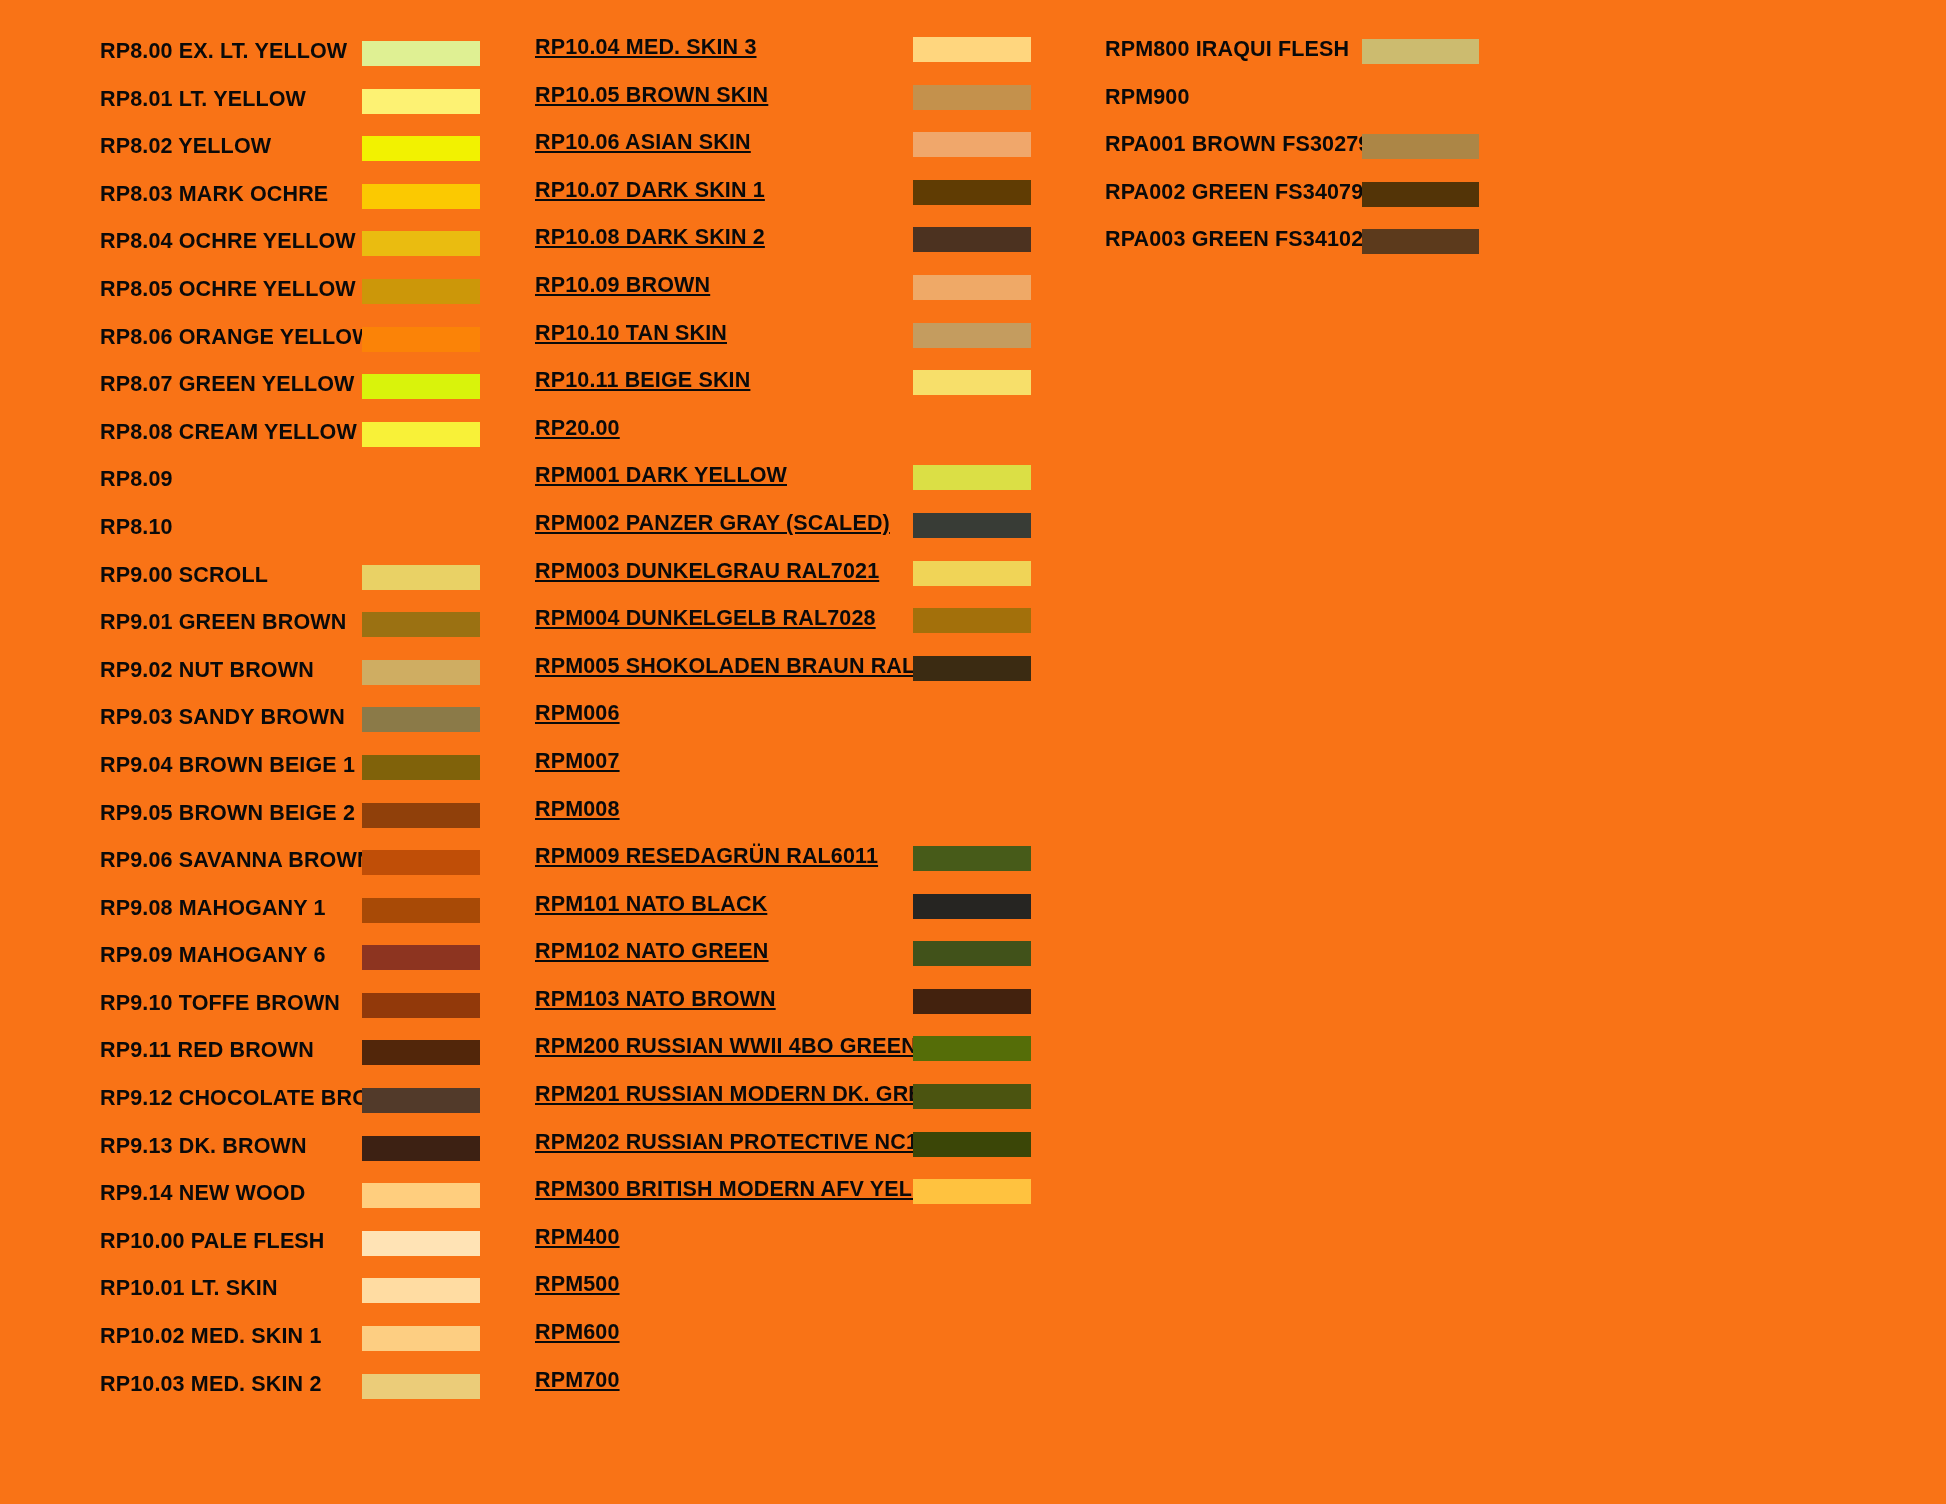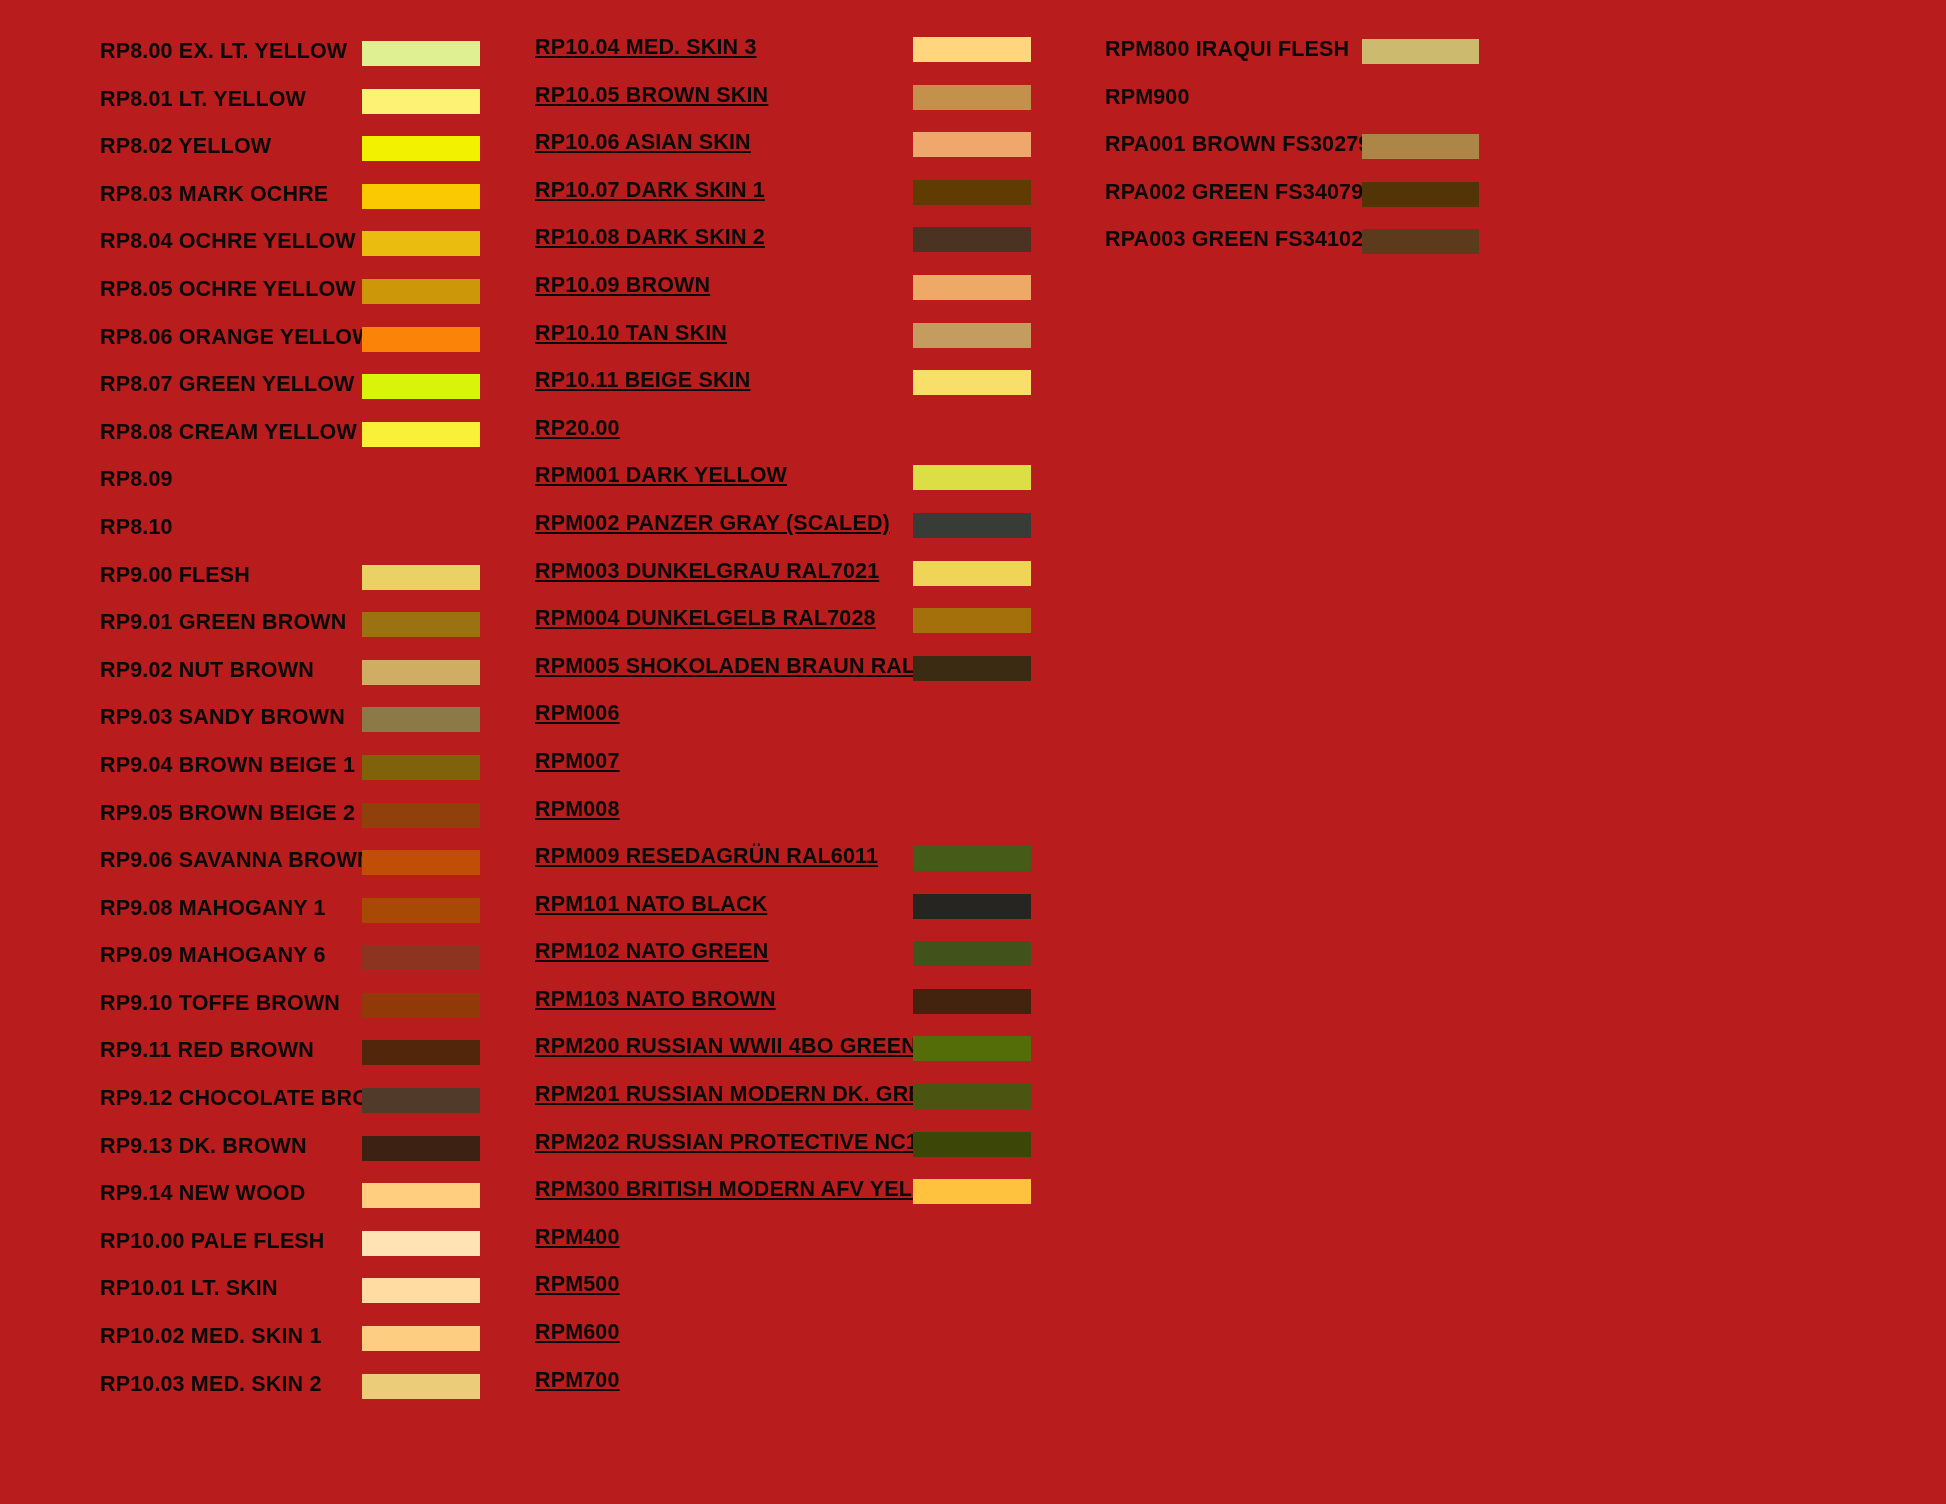--- a/index.html
+++ b/index.html
@@ -56,21 +56,21 @@
     height: 25px;
     border: 0;
   }
   #col-1 .swatch-chip { left: 362px; width: 118px; }
   #col-2 .swatch-chip { left: 378px; width: 118px; }
   #col-3 .swatch-chip { left: 267px; width: 117px; }
 </style>
 </head>
 <body>
 
-<div id="chart" style="background: #b91c1c; text-align: center;">
+<div id="chart" style="background: #f97316; text-align: center;">
     <div class="column" id="col-1" style="top: 28px;">
       <div class="swatch-row">
         <div class="swatch-label">RP8.00 EX. LT. YELLOW</div>
         <div class="swatch-chip" style="background: rgb(223, 240, 147);"></div>
       </div>
       <div class="swatch-row">
         <div class="swatch-label">RP8.01 LT. YELLOW</div>
         <div class="swatch-chip" style="background: rgb(253, 242, 115);"></div>
       </div>
       <div class="swatch-row">
@@ -101,21 +101,21 @@
         <div class="swatch-label">RP8.08 CREAM YELLOW</div>
         <div class="swatch-chip" style="background: rgb(248, 241, 56);"></div>
       </div>
       <div class="swatch-row">
         <div class="swatch-label">RP8.09</div>
       </div>
       <div class="swatch-row">
         <div class="swatch-label">RP8.10</div>
       </div>
       <div class="swatch-row">
-        <div class="swatch-label">RP9.00 FLESH</div>
+        <div class="swatch-label">RP9.00 SCROLL</div>
         <div class="swatch-chip" style="background: rgb(233, 209, 101);"></div>
       </div>
       <div class="swatch-row">
         <div class="swatch-label">RP9.01 GREEN BROWN</div>
         <div class="swatch-chip" style="background: rgb(155, 113, 18);"></div>
       </div>
       <div class="swatch-row">
         <div class="swatch-label">RP9.02 NUT BROWN</div>
         <div class="swatch-chip" style="background: rgb(207, 173, 98);"></div>
       </div>

